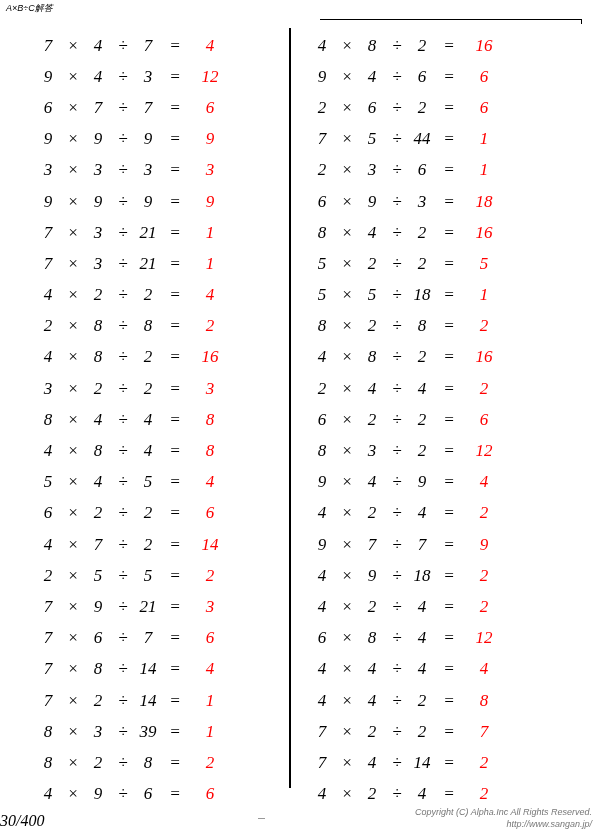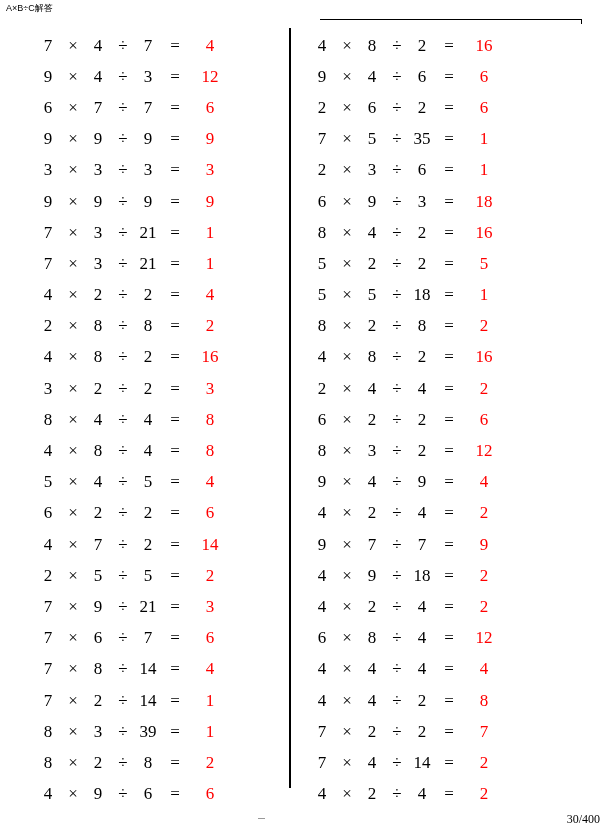--- a/index.html
+++ b/index.html
@@ -13,20 +13,21 @@
     font-family: "Liberation Sans", sans-serif;
     color: #000000;
     position: relative;
     overflow: hidden;
   }
   .page {
     position: relative;
     width: 600px;
     height: 832px;
     box-sizing: border-box;
+    font-style: italic;
   }
   .title {
     position: absolute;
     left: 6px;
     top: 2px;
     font-size: 9px;
     letter-spacing: 0px;
     color: #000;
     white-space: nowrap;
   }
@@ -86,22 +87,22 @@
   .ans {
     width: 40px;
     text-align: center;
     color: #ff0000;
   }
   .footer-page {
     position: absolute;
     left: 0;
     top: 812px;
     width: 600px;
-    text-align: right;
-    font-size: 12px;
+    text-align: left;
+    font-size: 16px;
     font-family: "Liberation Serif", serif;
     color: #000;
   }
   .copyright {
     position: absolute;
     right: 8px;
     top: 806px;
     text-align: right;
     font-size: 9px;
     font-family: "Liberation Sans", sans-serif;
@@ -383,21 +384,21 @@
           <span class="cell op">÷</span>
           <span class="cell num">2</span>
           <span class="cell eq">=</span>
           <span class="cell ans">6</span>
         </div>
         <div class="row">
           <span class="cell num">7</span>
           <span class="cell op">×</span>
           <span class="cell num">5</span>
           <span class="cell op">÷</span>
-          <span class="cell num">35</span>
+          <span class="cell num">44</span>
           <span class="cell eq">=</span>
           <span class="cell ans">1</span>
         </div>
         <div class="row">
           <span class="cell num">2</span>
           <span class="cell op">×</span>
           <span class="cell num">3</span>
           <span class="cell op">÷</span>
           <span class="cell num">6</span>
           <span class="cell eq">=</span>
@@ -581,15 +582,19 @@
           <span class="cell op">÷</span>
           <span class="cell num">4</span>
           <span class="cell eq">=</span>
           <span class="cell ans">2</span>
         </div>
       </div>
   </div>
 
   <div class="footer-page">30/400</div>
 
+  <div class="copyright">
+    <div>Copyright (C) Alpha.Inc All Rights Reserved.</div>
+    <div>http://www.sangan.jp/</div>
+  </div>
 
   <div class="corner-tick"></div>
 </div>
 
 </body></html>

